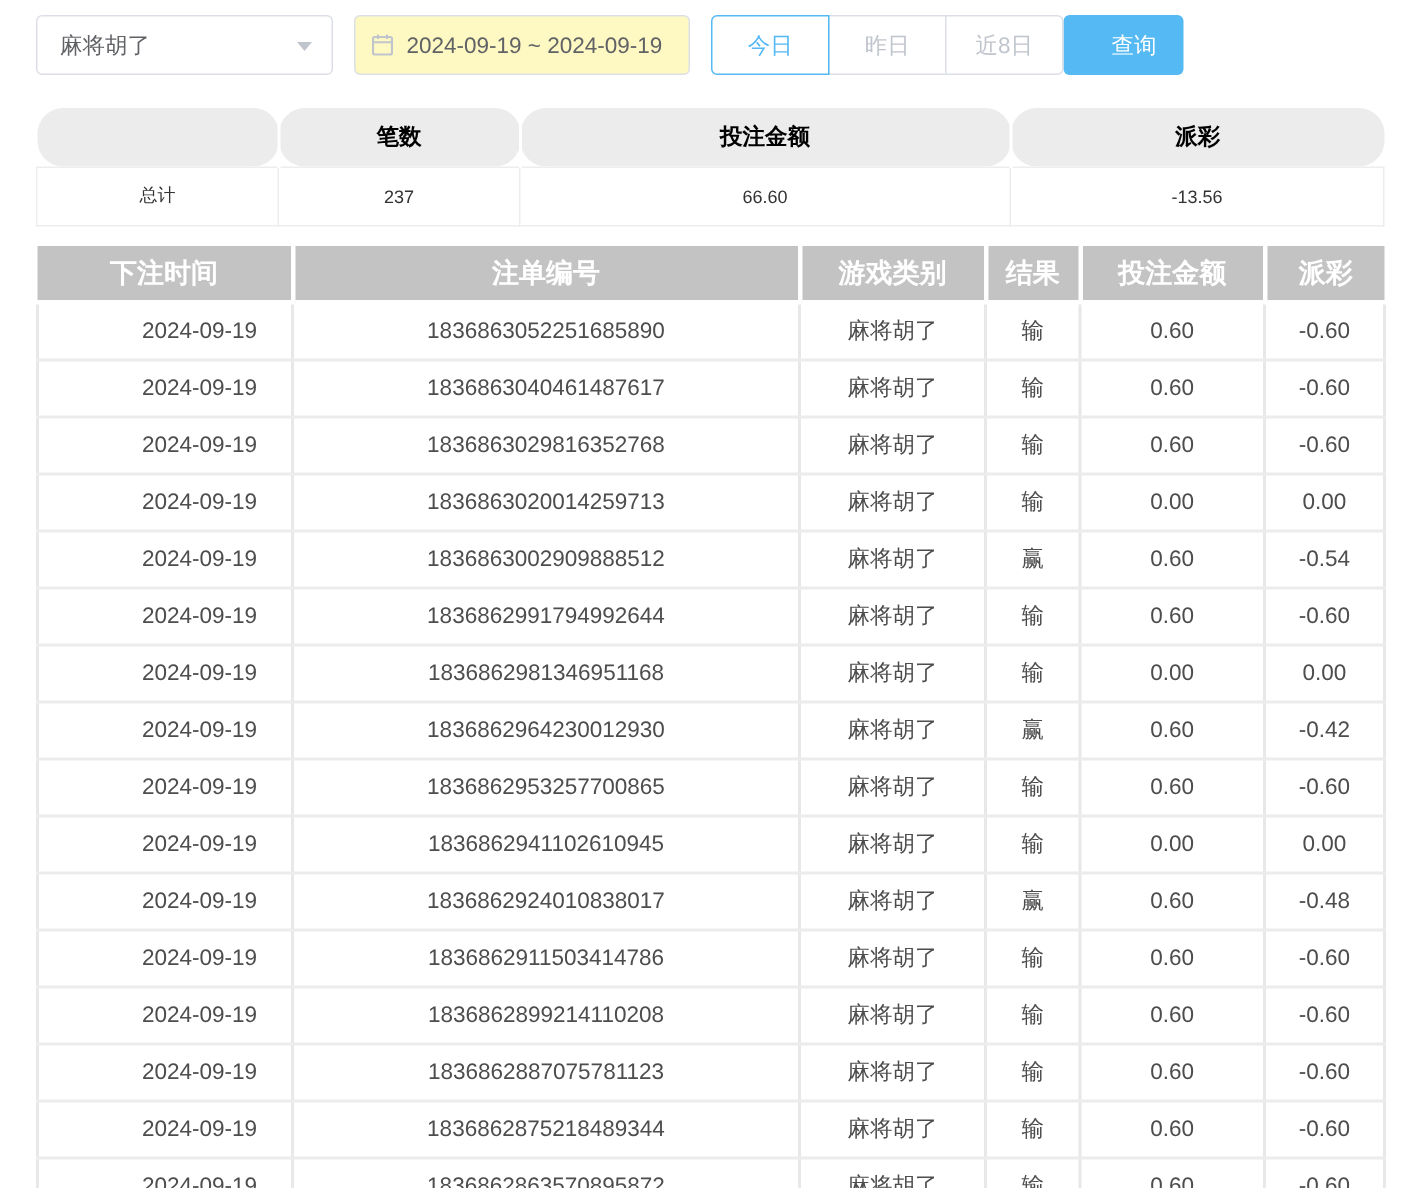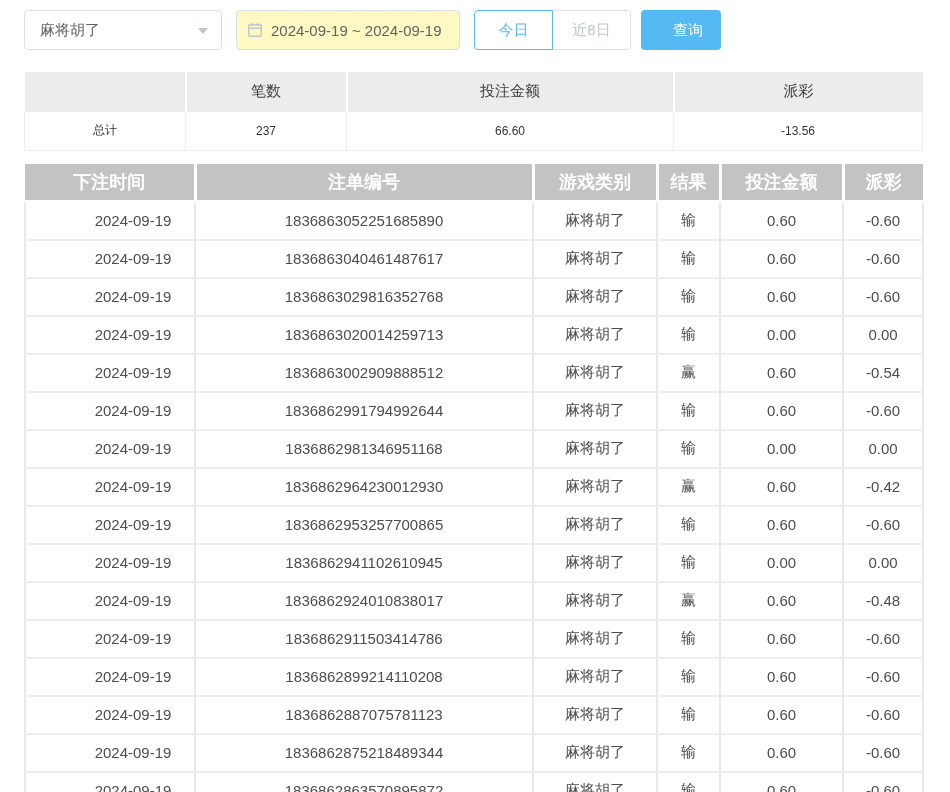--- a/index.html
+++ b/index.html
@@ -10,34 +10,34 @@
   
   .toolbar { display:flex; align-items:center; height:40px; margin-bottom:22px; }
   .select-box { width:198px; height:40px; border:1px solid #dcdfe6; border-radius:4px;
     display:flex; align-items:center; justify-content:space-between; padding:0 13px 0 15px;
     color:#606266; font-size:15px; background:#fff; cursor:pointer; margin-right:14px; }
   .caret-down { width:0; height:0; border-left:5px solid transparent; border-right:5px solid transparent;
     border-top:6px solid #c0c4cc; margin-top:2px; }
   .date-box { width:224px; height:40px; border:1px solid #dcdfe6; border-radius:4px;
     display:flex; align-items:center; gap:8px; padding:0 10px; color:#606266; font-size:15px;
     background:#fef9c3; cursor:pointer; margin-right:14px; white-space:nowrap; }
-  .btn-group { display:flex; margin-right:10px; }
+  .btn-group { display:flex; }
   .btn-group button { width:79px; height:40px; background:#fff; border:1px solid #dcdfe6;
     color:#c0c4cc; font-size:15px; cursor:pointer; margin-left:-1px; position:relative;
     font-family:inherit; }
   .btn-group button:first-child { border-radius:4px 0 0 4px; margin-left:0; }
   .btn-group button:last-child { border-radius:0 4px 4px 0; }
   .btn-group button.active { border-color:var(--accent,#55b9f3); color:var(--accent,#55b9f3); z-index:2; }
   .query-btn { width:80px; height:40px; background:var(--accent,#55b9f3); color:#fff;
     border:none; border-radius:4px; font-size:15px; cursor:pointer; font-family:inherit;padding-left:14px; }
 
   
   table { border-collapse:collapse; table-layout:fixed; width:898px; }
-  .summary th { background:var(--sum-hd,#ececec); height:39px; font-weight:normal;
-    color:#404040; font-size:15px; border-right:2px solid #fff; text-align:center; }
+  .summary th { background:var(--sum-hd,#ececec); height:39px; font-weight:bold;
+    color:#000000; font-size:15px; border-right:2px solid #fff; text-align:center;border-radius:17px; }
   .summary th:last-child { border-right:none; }
   .summary td { height:39px; text-align:center; font-size:12px; color:#333;
     border:1px solid #ededed; background:#fff; }
   .summary { margin-bottom:13px; }
 
   
   .records th { background:var(--tbl-hd,#c3c3c3); color:#fff; font-size:18px; font-weight:bold;
     height:38px; text-align:center; border-right:3px solid #fff; border-bottom:3px solid #fff; }
   .records th:last-child { border-right:none; }
   .records td { height:38px; text-align:center; font-size:15px; color:#4d4d4d; background:#fff;
@@ -62,20 +62,21 @@
         <rect x="1.7" y="2.7" width="12.6" height="11.6" rx="1.2" fill="none" stroke="#c0c4cc" stroke-width="1.4"></rect>
         <line x1="1.7" y1="6.2" x2="14.3" y2="6.2" stroke="#c0c4cc" stroke-width="1.4"></line>
         <line x1="5" y1="1" x2="5" y2="4" stroke="#c0c4cc" stroke-width="1.4"></line>
         <line x1="11" y1="1" x2="11" y2="4" stroke="#c0c4cc" stroke-width="1.4"></line>
       </svg>
       <span>2024-09-19 ~ 2024-09-19</span>
     </div>
 
     <div class="btn-group">
       <button class="active">今日</button>
+      <button>昨日</button>
       <button>近8日</button>
     </div>
 
     <button class="query-btn">查询</button>
   </div>
 
   <table class="summary">
     <colgroup>
         <col style="width:161px">
         <col style="width:161px">

